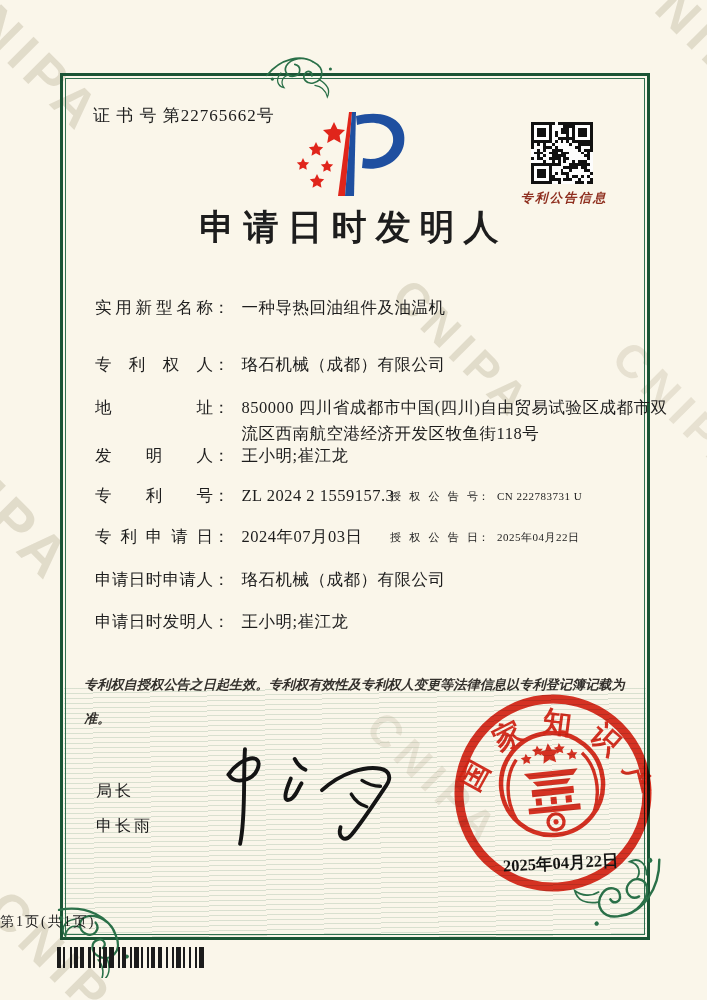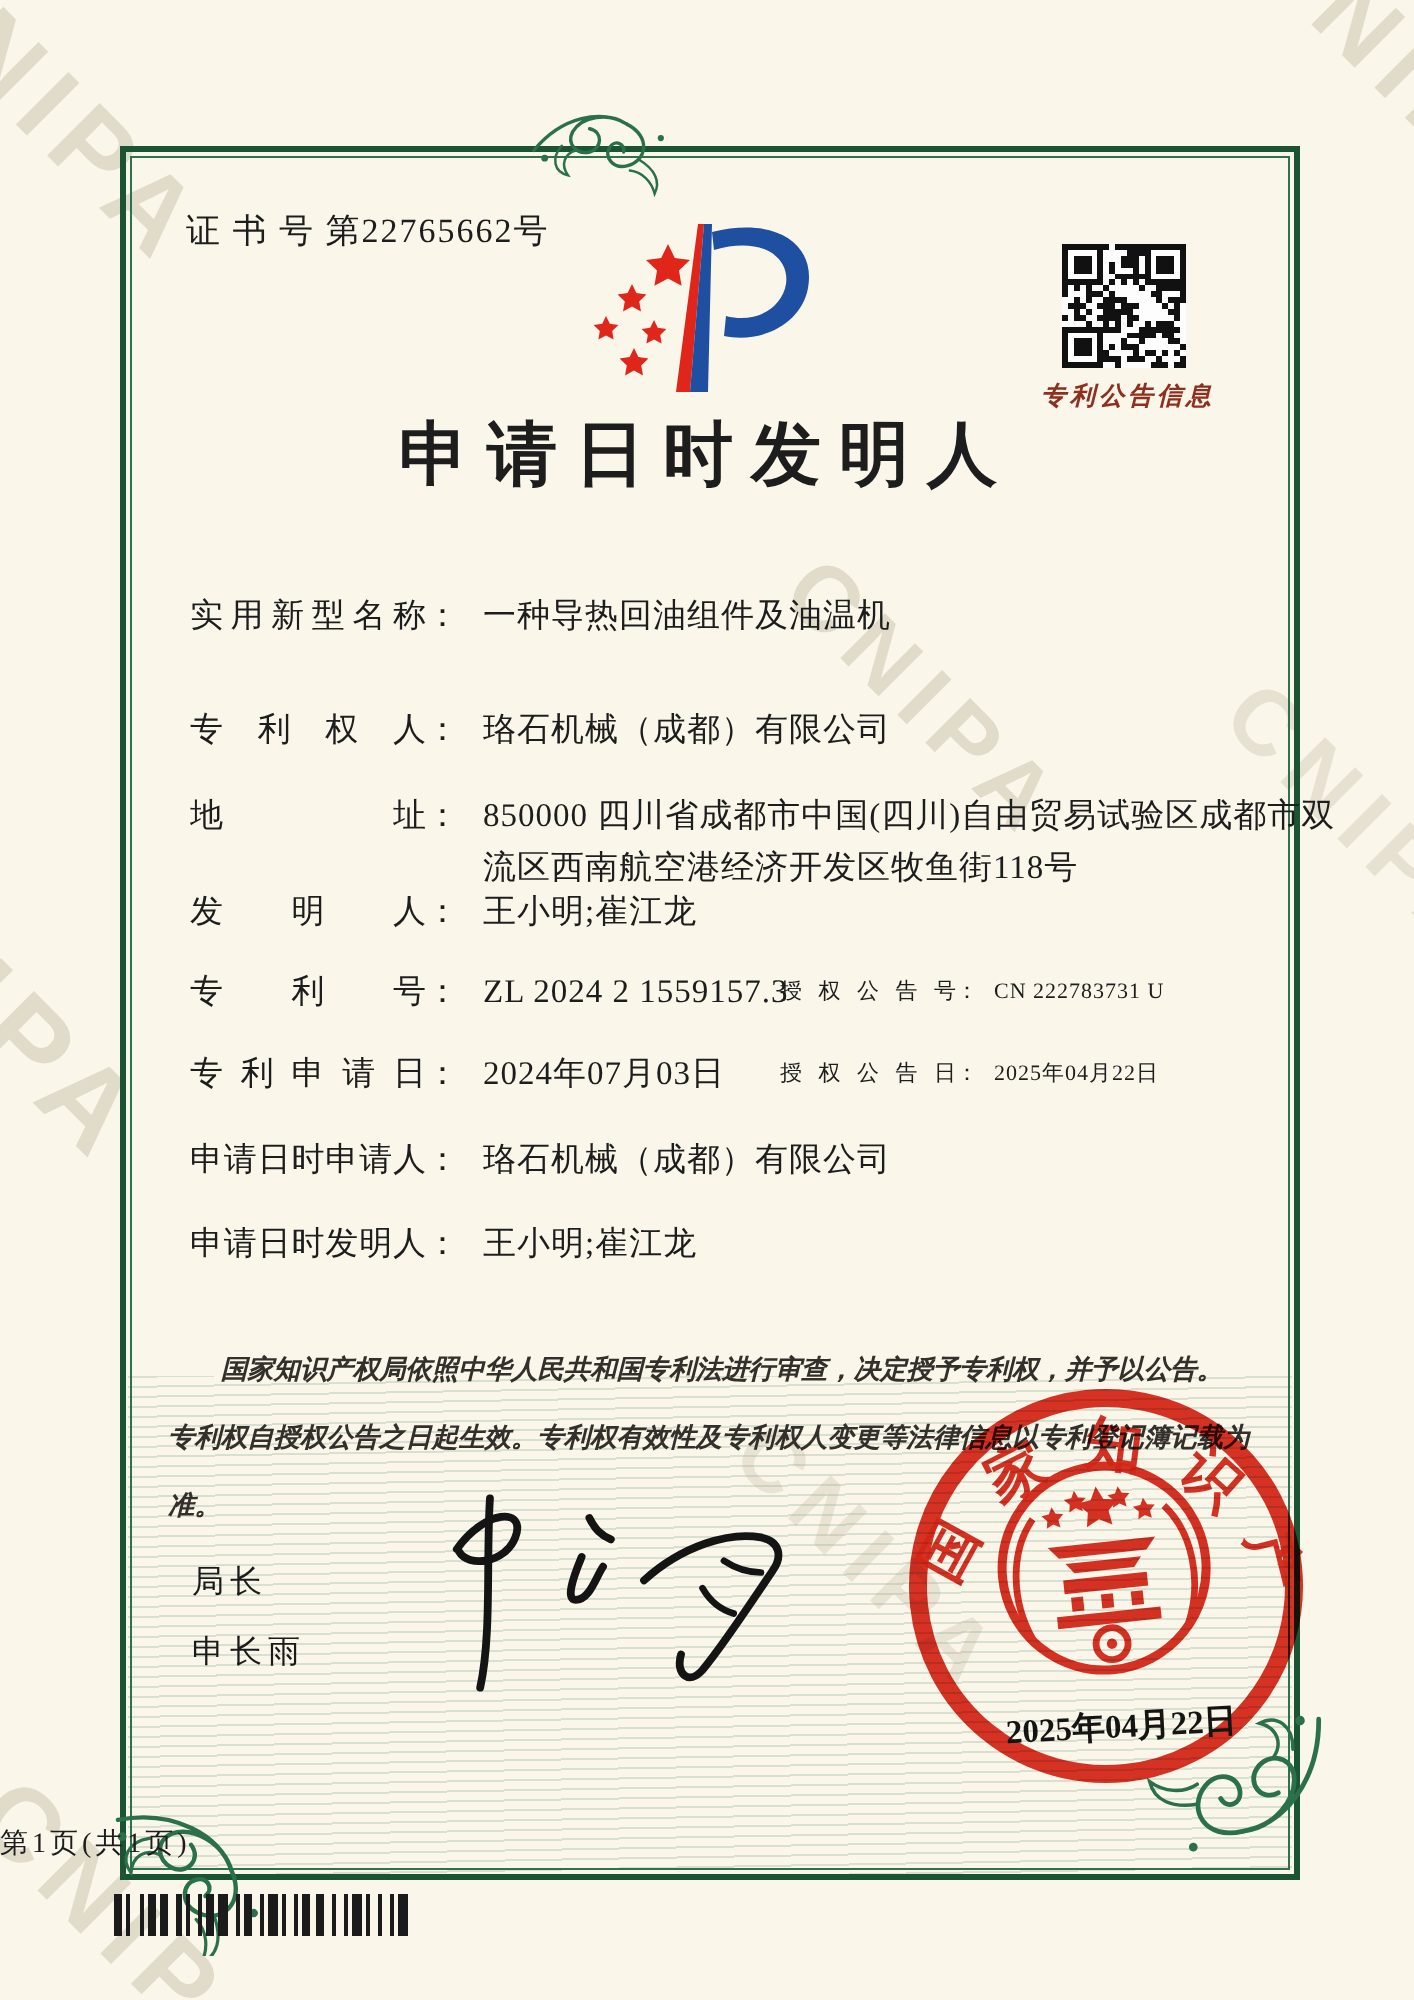--- a/index.html
+++ b/index.html
@@ -308,21 +308,20 @@
   <span class="lab-r">授权公告日</span><span class="colon">：</span><span class="val" style="margin-left:8px">2025年04月22日</span>
 </div>
 <div class="row" style="top:567px">
   <span class="lab">申请日时申请人</span><span class="colon">：</span><span class="val">珞石机械（成都）有限公司</span>
 </div>
 <div class="row" style="top:609px">
   <span class="lab">申请日时发明人</span><span class="colon">：</span><span class="val">王小明;崔江龙</span>
 </div>
 
 <div class="statement">
-  <div class="l1">国家知识产权局依照中华人民共和国专利法进行审查，决定授予专利权，并予以公告。</div>
   <div class="l2">专利权自授权公告之日起生效。专利权有效性及专利权人变更等法律信息以专利登记簿记载为准。</div>
 </div>
 
 <div class="director">局长</div>
 <div class="director-name">申长雨</div>
 
 <svg class="signature" width="195" height="118" viewBox="0 0 200 118" fill="none" stroke="#141414" stroke-width="4" stroke-linecap="round">
   <path d="M24,36 C38,16 60,14 54,30 C49,43 30,46 25,37"></path>
   <path d="M41,10 C39,40 42,80 36,107"></path>
   <path d="M92,20 C95,26 98,29 103,31"></path>

